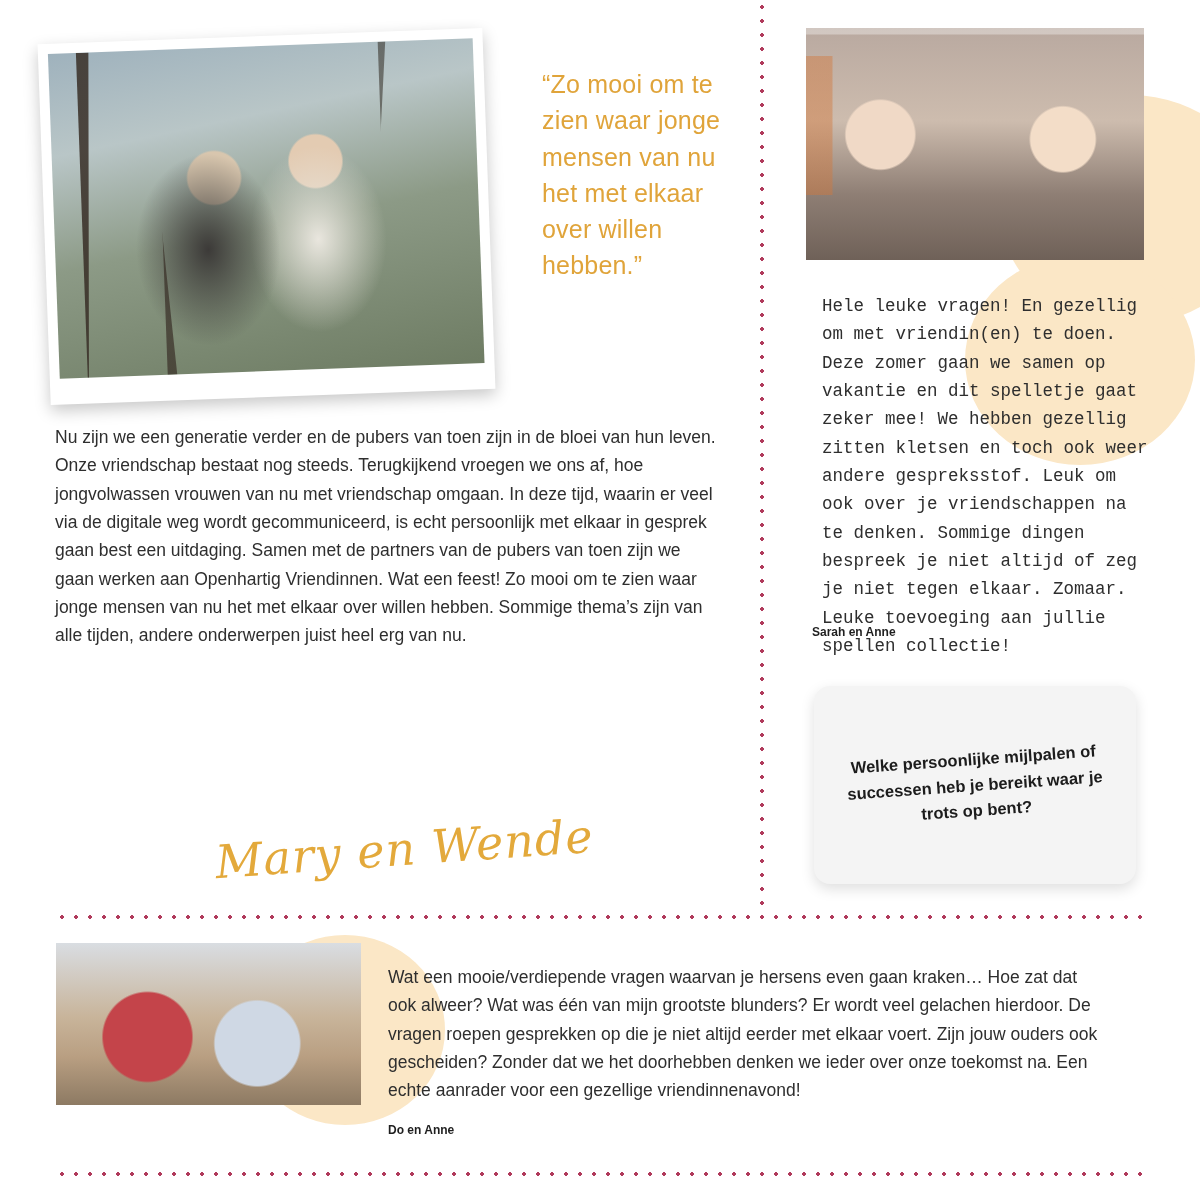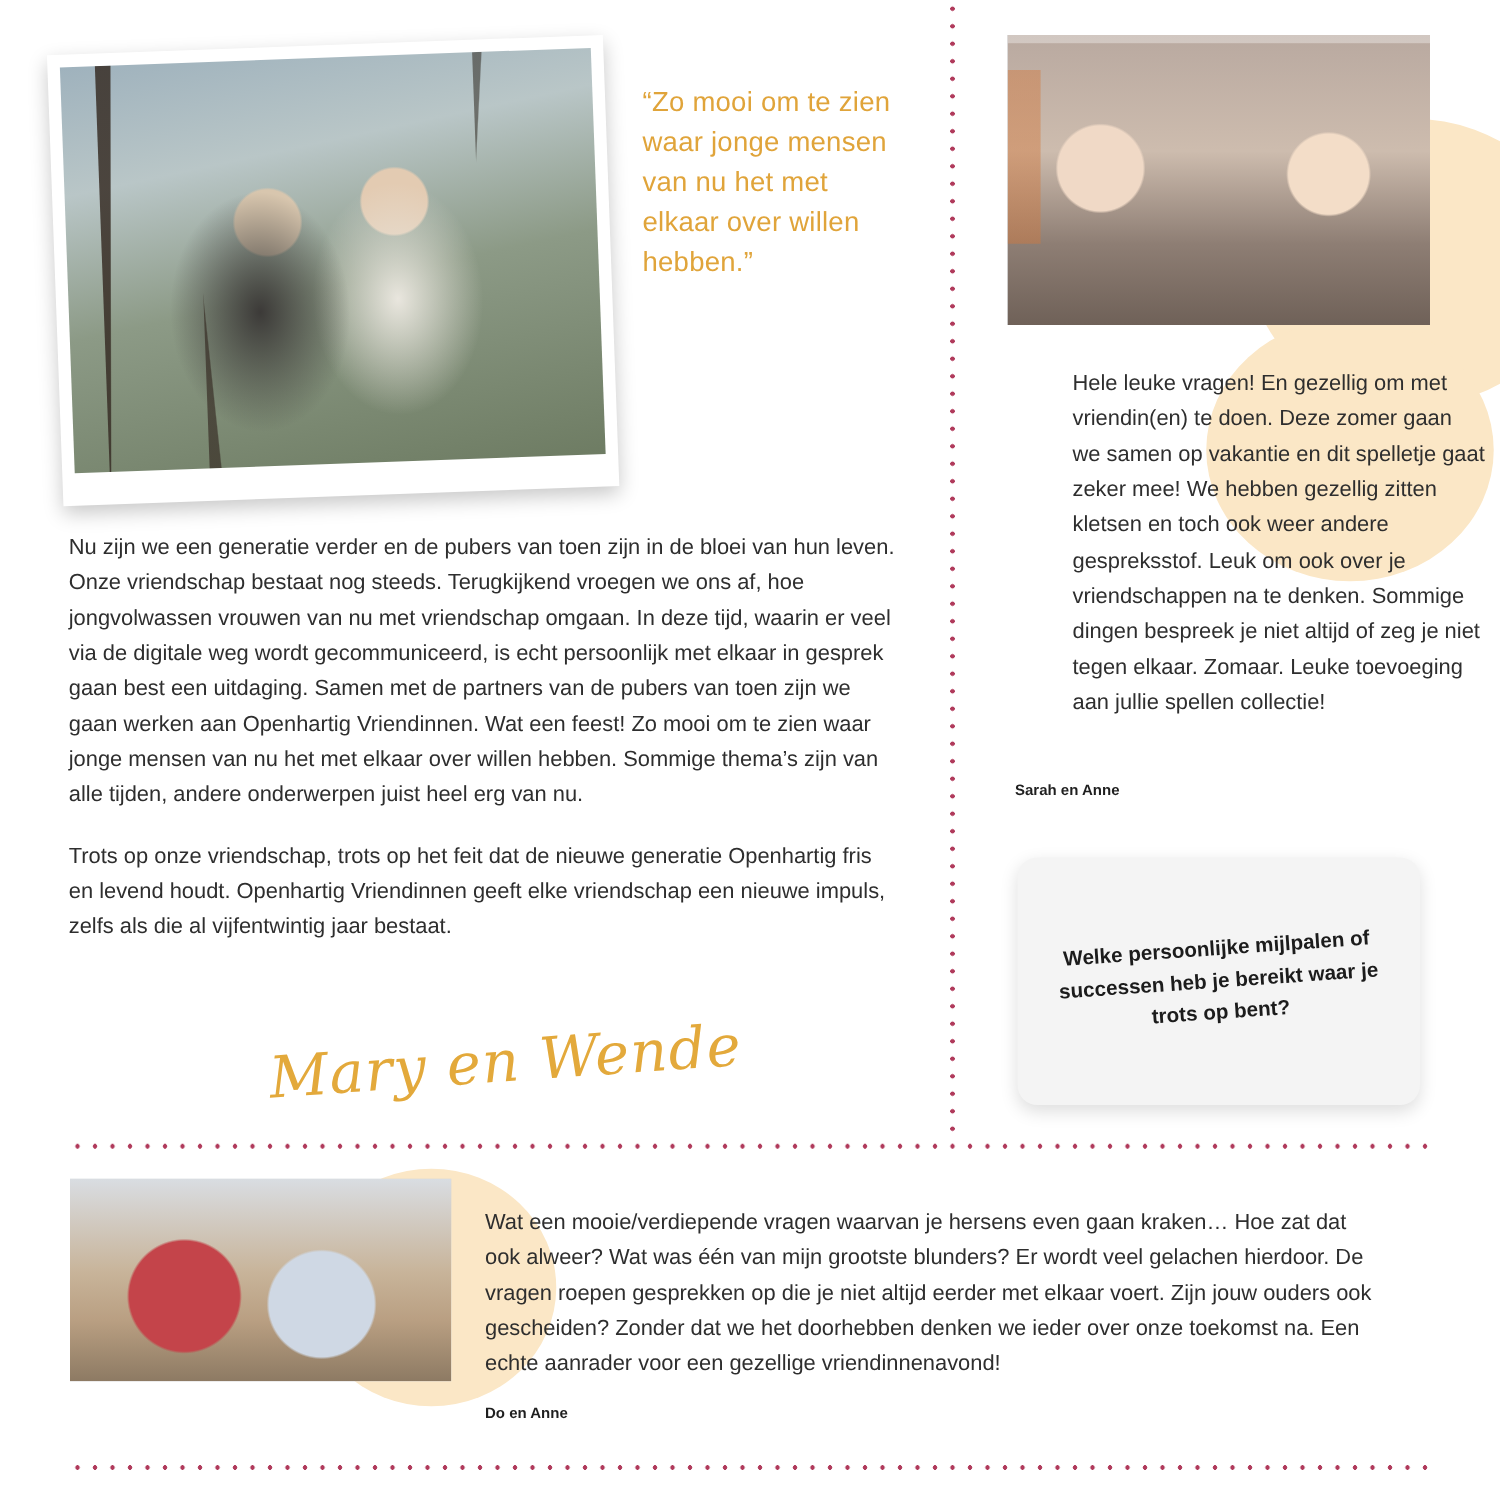--- a/index.html
+++ b/index.html
@@ -97,23 +97,24 @@
     background:
       radial-gradient(circle at 30% 58%, #c4444a 0 44px, rgba(196,68,74,0) 46px),
       radial-gradient(circle at 66% 62%, #cfd8e4 0 42px, rgba(207,216,228,0) 44px),
       linear-gradient(180deg, #d9dde2 0%, #c8b49a 46%, #b99f82 70%, #8d7a63 100%);
   }
 
   
   .pull-quote {
     position: absolute;
     color: #e0a43a;
-    font-size: 22px;
+    font-size: 25px;
     line-height: 1.45;
     letter-spacing: .2px;
+    margin-left: 28px;
   }
   .body-text {
     position: absolute;
     font-size: 17.5px;
     line-height: 1.62;
     color: #2e2e2e;
   }
   .body-text p { margin: 0 0 20px 0; }
   .body-text p:last-child { margin-bottom: 0; }
 
@@ -167,30 +168,29 @@
 <div class="blob" style="width:200px;height:190px;left:245px;top:935px;"></div>
 
 <div class="photo polaroid" style="left:44px; top:36px; width:425px; height:325px;">
   <div class="photo-inner ph-trees"></div>
 </div>
 
 <div class="pull-quote" style="left:514px; top:66px; width:200px;">“Zo mooi om te zien waar jonge mensen van nu het met elkaar over willen hebben.”</div>
 
 <div class="body-text" style="left:55px; top:423px; width:665px;">
   <p>Nu zijn we een generatie verder en de pubers van toen zijn in de bloei van hun leven. Onze vriendschap bestaat nog steeds. Terugkijkend vroegen we ons af, hoe jongvolwassen vrouwen van nu met vriendschap omgaan. In deze tijd, waarin er veel via de digitale weg wordt gecommuniceerd, is echt persoonlijk met elkaar in gesprek gaan best een uitdaging. Samen met de partners van de pubers van toen zijn we gaan werken aan Openhartig Vriendinnen. Wat een feest! Zo mooi om te zien waar jonge mensen van nu het met elkaar over willen hebben. Sommige thema’s zijn van alle tijden, andere onderwerpen juist heel erg van nu.</p>
-  <p>Trots op onze vriendschap, trots op het feit dat de nieuwe generatie Openhartig fris en levend houdt. Openhartig Vriendinnen geeft elke vriendschap een nieuwe impuls, zelfs als die al vijfentwintig jaar bestaat.</p>
 </div>
 
 <div class="signature" style="left:215px; top:822px;">Mary en Wende</div>
 
 <div class="photo" style="left:806px; top:28px; width:338px; height:232px; z-index:2;">
   <div class="photo-inner ph-kitchen"></div>
 </div>
 
-<div class="body-text" style="left:858px; top:292px; width:330px; z-index:2;">
+<div class="body-text" style="left:822px; top:292px; width:330px; z-index:2;font-family:Liberation Mono, monospace;">
   <p>Hele leuke vragen! En gezellig om met vriendin(en) te doen. Deze zomer gaan we samen op vakantie en dit spelletje gaat zeker mee! We hebben gezellig zitten kletsen en toch ook weer andere gespreksstof. Leuk om ook over je vriendschappen na te denken. Sommige dingen bespreek je niet altijd of zeg je niet tegen elkaar. Zomaar. Leuke toevoeging aan jullie spellen collectie!</p>
 </div>
 
 <div class="attribution" style="left:812px; top:625px; z-index:2;">Sarah en Anne</div>
 
 <div class="q-card" style="left:814px; top:686px; width:322px; height:198px;">
   <div class="q-card-text">Welke persoonlijke mijlpalen of successen heb je bereikt waar je trots op bent?</div>
 </div>
 
 <div class="photo" style="left:56px; top:943px; width:305px; height:162px; z-index:2;">

